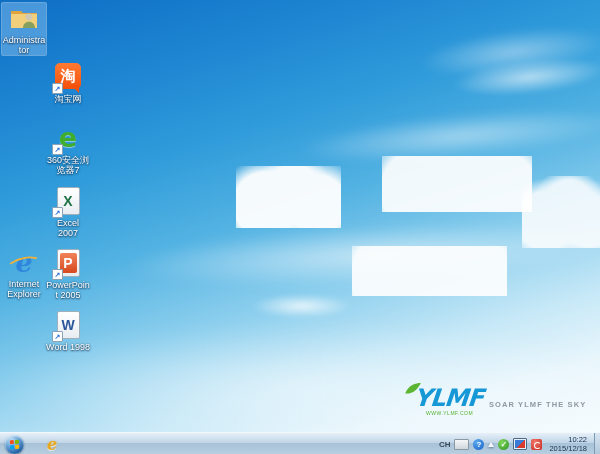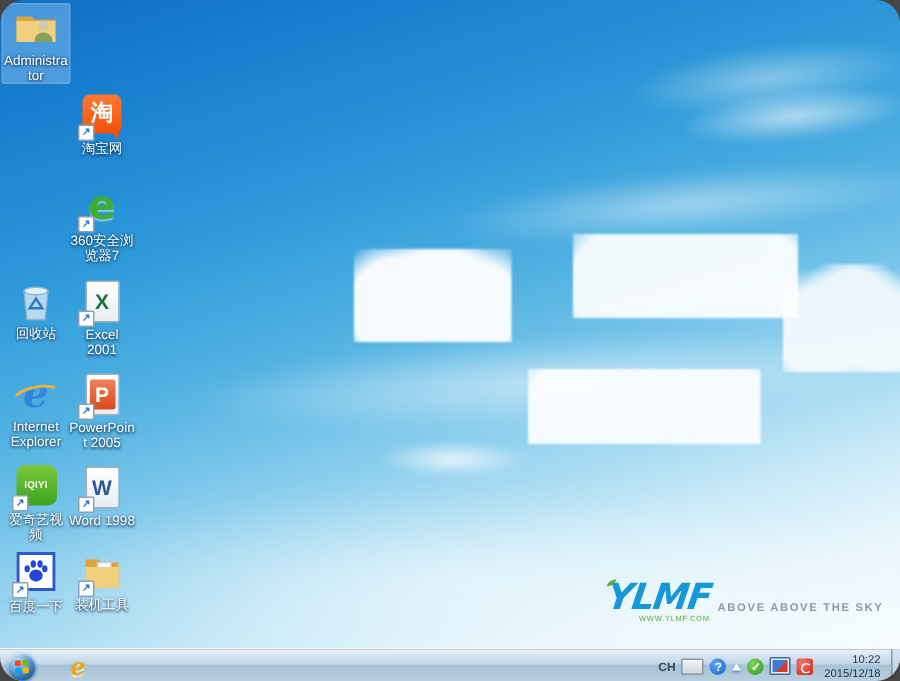--- a/index.html
+++ b/index.html
@@ -1,17 +1,17 @@
 <!DOCTYPE html>
 <html><head>
 <meta charset="utf-8">
 <style>
   html,body{margin:0;padding:0;background:#444;}
   .screen{position:relative;width:600px;height:454px;overflow:hidden;
-    font-family:"Liberation Sans",sans-serif;border-radius:16px;-webkit-font-smoothing:antialiased;}
+    font-family:"Liberation Sans",sans-serif;-webkit-font-smoothing:antialiased;}
 
   
   .desktop{position:absolute;left:0;top:0;width:600px;height:432px;
     background:linear-gradient(163deg,#0e6ec4 0%,#1d85d2 18%,#2f9bda 33%,
       #52b2e2 48%,#8fd0ee 64%,#c6e8f7 77%,#e9f6fc 88%,#f6fcfe 100%);}
   .cloud{position:absolute;pointer-events:none;}
   .wisp{border-radius:50%;background:radial-gradient(closest-side,rgba(255,255,255,.95),rgba(255,255,255,0));}
   .fluff{background:
     radial-gradient(circle at 28% 62%,#fff 0 38%,transparent 56%),
     radial-gradient(circle at 55% 38%,#fff 0 36%,transparent 55%),
@@ -158,112 +158,69 @@
 
 
     <div class="cell c1 r2">
       <div class="art">
         <div class="e360">e</div>
         <span class="sc">↗</span>
       </div>
       <div class="lbl">360安全浏览器7</div>
     </div>
 
-    <div class="cell c0 r3">
-      <div class="art">
-        <svg viewBox="0 0 30 30" width="30" height="30">
-          <path d="M7 8 L23 8 L21 27 L9 27 Z" fill="#cfe4f2" fill-opacity=".85" stroke="#8fb4d2"></path>
-          <ellipse cx="15" cy="8" rx="8" ry="2.5" fill="#e6f2fa" stroke="#8fb4d2"></ellipse>
-          <path d="M15 13 l4.2 6.5 h-8.4 z" fill="none" stroke="#2e78c8" stroke-width="1.6"></path>
-        </svg>
-      </div>
-      <div class="lbl">回收站</div>
-    </div>
 
     <div class="cell c1 r3">
       <div class="art">
         <div class="page xls">
             <span class="ltr">X</span>
           </div>
         <span class="sc">↗</span>
       </div>
-      <div class="lbl">Excel 2001</div>
+      <div class="lbl">Excel 2007</div>
     </div>
 
     <div class="cell c0 r4">
       <div class="art">
         <div class="iee">e</div>
       </div>
       <div class="lbl">Internet Explorer</div>
     </div>
 
     <div class="cell c1 r4">
       <div class="art">
         <div class="page ppt">
             <span class="band"></span>
             <span class="ltr">P</span>
           </div>
         <span class="sc">↗</span>
       </div>
       <div class="lbl">PowerPoint 2005</div>
     </div>
 
-    <div class="cell c0 r5">
-      <div class="art">
-        <div class="iqy">iQIYI</div>
-        <span class="sc">↗</span>
-      </div>
-      <div class="lbl">爱奇艺视频</div>
-    </div>
 
     <div class="cell c1 r5">
       <div class="art">
         <div class="page doc">
             <span class="ltr">W</span>
           </div>
         <span class="sc">↗</span>
       </div>
       <div class="lbl">Word 1998</div>
     </div>
 
-    <div class="cell c0 r6">
-      <div class="art">
-        <div class="bd">
-          <svg viewBox="0 0 20 20" width="18" height="18">
-            <ellipse cx="10" cy="13" rx="5" ry="4.5" fill="#2447d8"></ellipse>
-            <ellipse cx="3.5" cy="8" rx="2" ry="2.6" fill="#2447d8"></ellipse>
-            <ellipse cx="8" cy="4.5" rx="2" ry="2.8" fill="#2447d8"></ellipse>
-            <ellipse cx="13" cy="4.5" rx="2" ry="2.8" fill="#2447d8"></ellipse>
-            <ellipse cx="16.5" cy="8" rx="2" ry="2.6" fill="#2447d8"></ellipse>
-          </svg>
-        </div>
-        <span class="sc">↗</span>
-      </div>
-      <div class="lbl">百度一下</div>
-    </div>
-
-    <div class="cell c1 r6">
-      <div class="art">
-        <svg viewBox="0 0 30 30" width="30" height="30">
-          <path d="M4 6h9l2 2h11v17H4z" fill="#dfa33f"></path>
-          <rect x="12" y="8" width="9" height="15" fill="#f7f9fb" stroke="#c8cdd2"></rect>
-          <path d="M4 11h22v14H4z" fill="#f2cf7a"></path>
-        </svg>
-        <span class="sc">↗</span>
-      </div>
-      <div class="lbl">装机工具</div>
-    </div>
+
 
     <div class="ylmf">
       <div class="row1">
         <svg class="leaf" width="18" height="14" viewBox="0 0 20 16">
           <path d="M1 13 C5 3 13 1 19 1 C15 9 9 14 1 13 Z" fill="#5cb531"></path>
         </svg>
         <span class="word">YLMF</span>
-        <span class="tag">ABOVE ABOVE THE SKY</span>
+        <span class="tag">SOAR YLMF THE SKY</span>
       </div>
       <div class="url">WWW.YLMF.COM</div>
     </div>
   </div>
 
   <div class="taskbar">
     <div class="start">
       <div class="orb">
         <div class="flag">
             <i class="fl1"></i>

